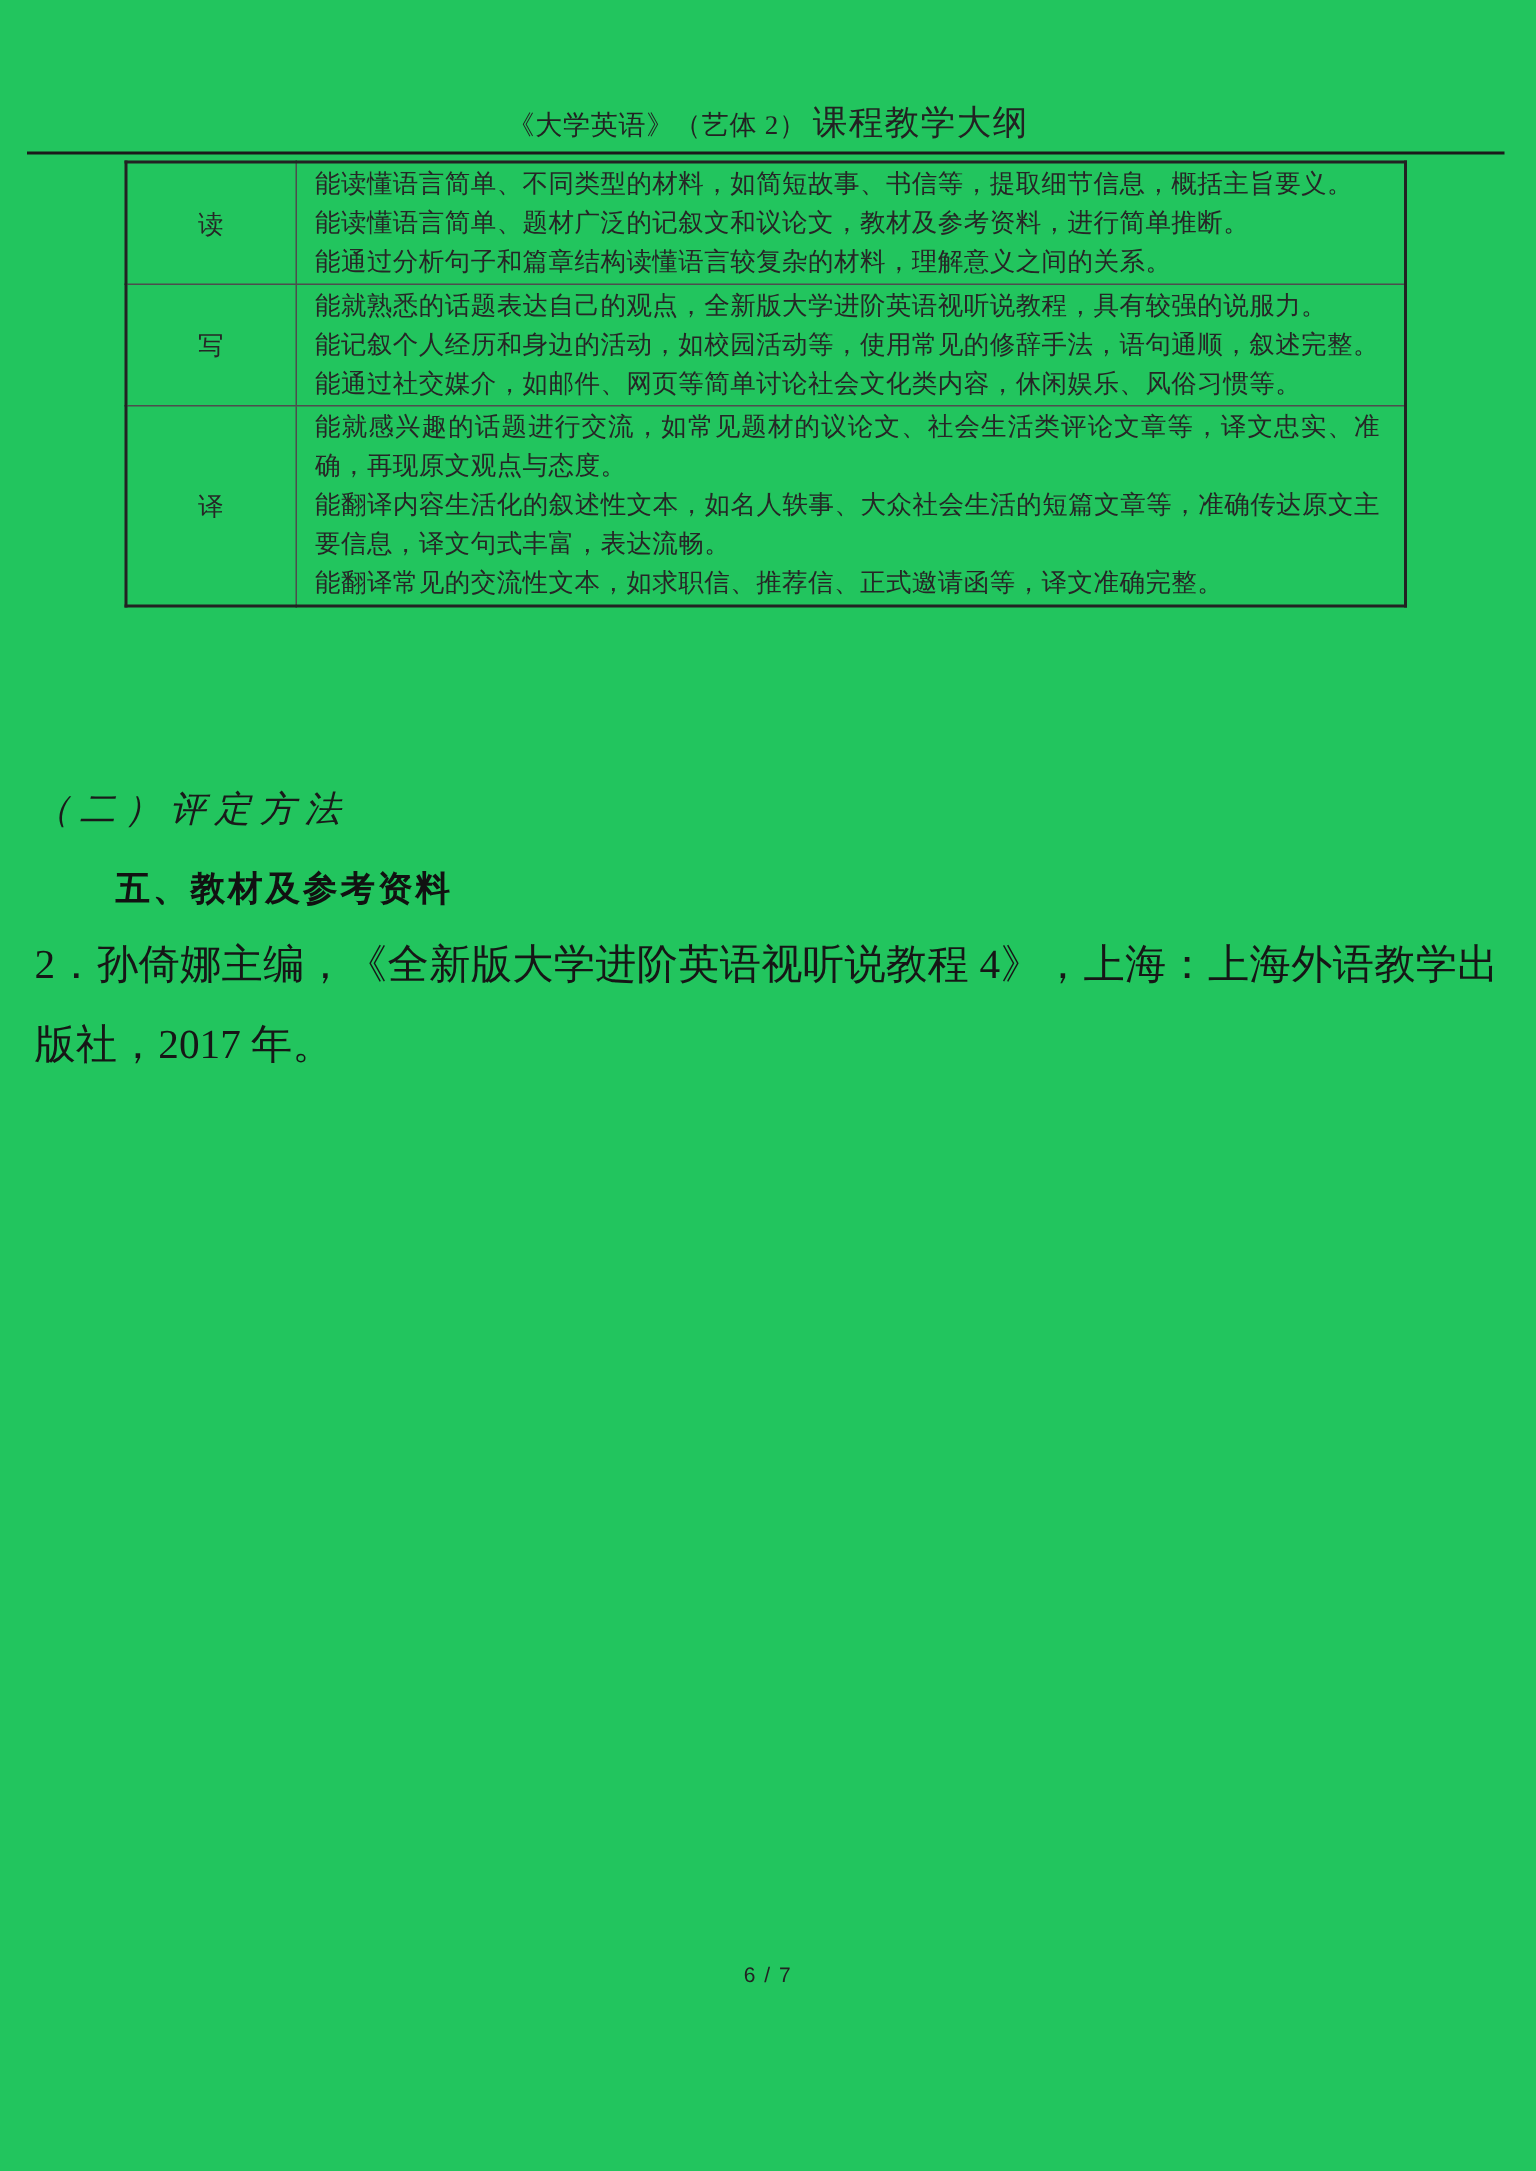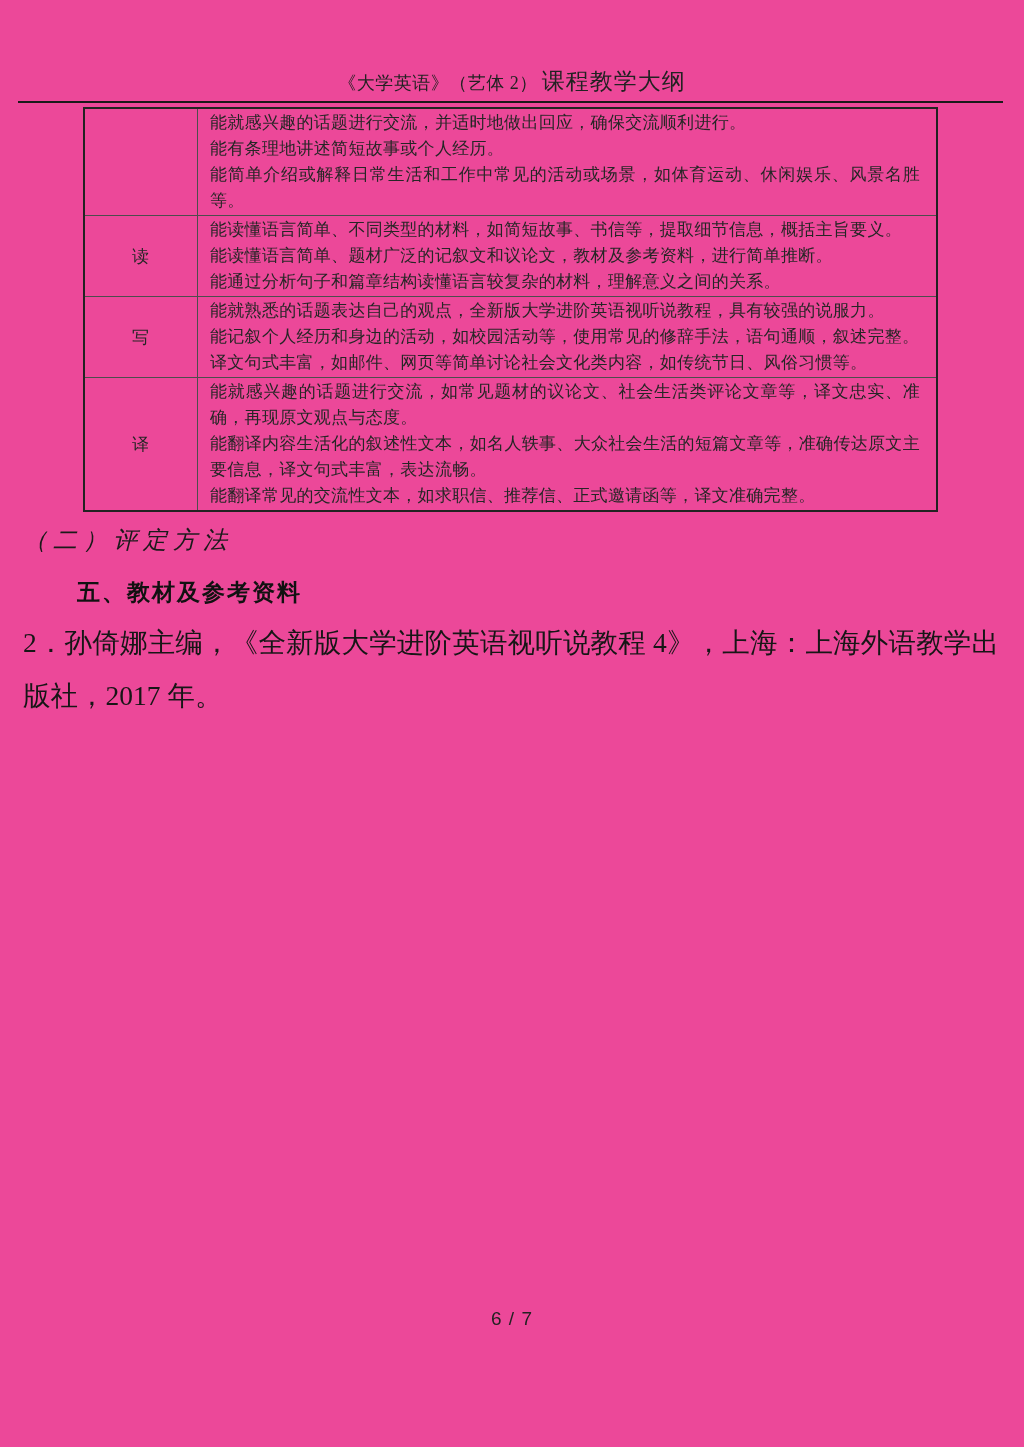--- a/index.html
+++ b/index.html
@@ -3,21 +3,21 @@
 <meta charset="utf-8">
 <style>
   html, body { margin: 0; padding: 0; background: #ffffff; }
   body {
     width: 1024px; height: 1447px;
     font-family: "Liberation Serif", serif;
     color: #1c1c1c;
     position: relative;
     overflow: hidden;
   }
-  .page { position: absolute; inset: 0; background: #ec4899; }
+  .page { position: absolute; inset: 0; background: #22c55e; }
 
   
   .hdr-title {
     position: absolute; top: 66px; left: 0; width: 1024px;
     text-align: center; white-space: nowrap; color: #222;
   }
   .hdr-title .small { font-size: 18px; letter-spacing: 0.5px; }
   .hdr-title .large { font-size: 23px; letter-spacing: 1px; }
   .hdr-rule {
     position: absolute; top: 101px; left: 18px; width: 985px; height: 2px;
@@ -74,58 +74,50 @@
     font-size: 27.5px; line-height: 53px;
     text-align: justify; line-break: strict;
     color: #161616;
   }
 
   
   .footer {
     position: absolute; top: 1308px; left: 0; width: 1024px;
     text-align: center;
     font-family: "Liberation Sans", sans-serif;
-    font-size: 19px; color: #222; letter-spacing: 1px;
+    font-size: 14px; color: #222; letter-spacing: 1px;
   }
 </style>
 </head>
 <body>
 
 <div class="page">
 
   <div class="hdr-title">
     <span class="small">《大学英语》（艺体 2）</span>
     <span class="large">课程教学大纲</span>
   </div>
   <div class="hdr-rule"></div>
 
   <table class="skills">
     <tbody>
       <tr>
-        <td class="lbl"></td>
-        <td class="cnt">
-          <p>能就感兴趣的话题进行交流，并适时地做出回应，确保交流顺利进行。</p>
-          <p>能有条理地讲述简短故事或个人经历。</p>
-          <p>能简单介绍或解释日常生活和工作中常见的活动或场景，如体育运动、休闲娱乐、风景名胜等。</p>
-        </td>
-      </tr>
-      <tr>
         <td class="lbl">读</td>
         <td class="cnt">
           <p>能读懂语言简单、不同类型的材料，如简短故事、书信等，提取细节信息，概括主旨要义。</p>
           <p>能读懂语言简单、题材广泛的记叙文和议论文，教材及参考资料，进行简单推断。</p>
           <p>能通过分析句子和篇章结构读懂语言较复杂的材料，理解意义之间的关系。</p>
         </td>
       </tr>
       <tr>
         <td class="lbl">写</td>
         <td class="cnt">
           <p>能就熟悉的话题表达自己的观点，全新版大学进阶英语视听说教程，具有较强的说服力。</p>
           <p>能记叙个人经历和身边的活动，如校园活动等，使用常见的修辞手法，语句通顺，叙述完整。</p>
-          <p>译文句式丰富，如邮件、网页等简单讨论社会文化类内容，如传统节日、风俗习惯等。</p>
+          <p>能通过社交媒介，如邮件、网页等简单讨论社会文化类内容，休闲娱乐、风俗习惯等。</p>
         </td>
       </tr>
       <tr>
         <td class="lbl">译</td>
         <td class="cnt">
           <p>能就感兴趣的话题进行交流，如常见题材的议论文、社会生活类评论文章等，译文忠实、准确，再现原文观点与态度。</p>
           <p>能翻译内容生活化的叙述性文本，如名人轶事、大众社会生活的短篇文章等，准确传达原文主要信息，译文句式丰富，表达流畅。</p>
           <p>能翻译常见的交流性文本，如求职信、推荐信、正式邀请函等，译文准确完整。</p>
         </td>
       </tr>

